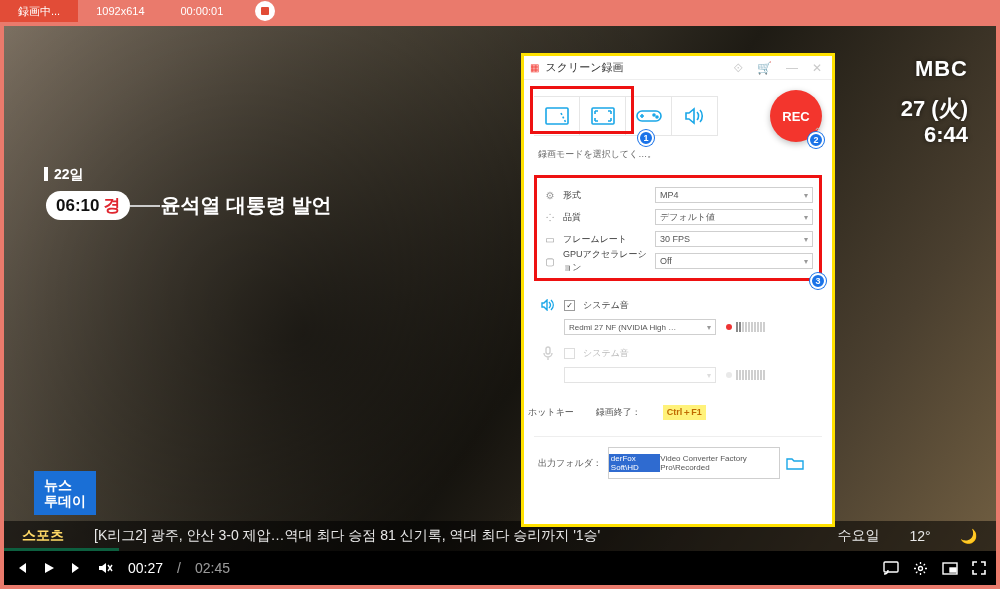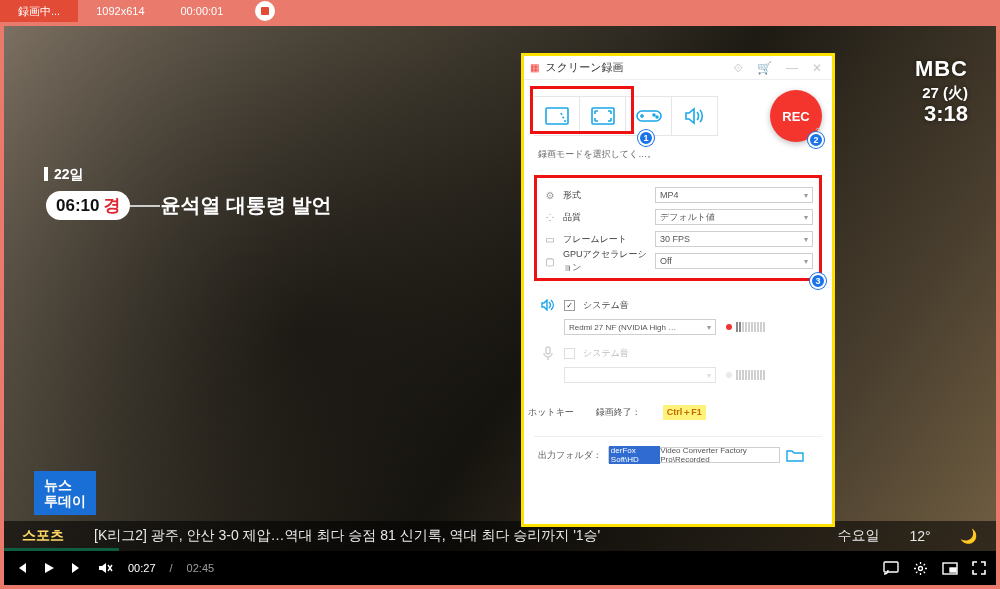--- a/index.html
+++ b/index.html
@@ -7,35 +7,35 @@
   .topbar{height:22px;background:#ea7a6c;display:flex;align-items:center;color:#fff;font-size:11px}
   .topbar .cell{padding:0 18px;height:100%;display:flex;align-items:center}
   .topbar .rec{background:#e24c37}
   .topbar .stopbtn{width:20px;height:20px;border-radius:50%;background:#fff;display:flex;align-items:center;justify-content:center;margin-left:14px}
   .topbar .stopbtn span{width:8px;height:8px;background:#e24c37;border-radius:1px}
   .frame{position:relative;width:1000px;height:567px;border:4px solid #ea7a6c;background:#3a3a32}
   .video{position:absolute;inset:0;background:linear-gradient(125deg,#7f7364 0%,#4c4538 30%,#1e1b14 55%,#4a3f2f 80%,#746143 100%)}
   .video::after{content:"";position:absolute;inset:0;background:radial-gradient(circle at 30% 55%,rgba(0,0,0,.55) 0%,rgba(0,0,0,.15) 40%,transparent 60%)}
   .mbc{position:absolute;top:30px;right:28px;text-align:right;color:#fff;font-weight:700;text-shadow:0 0 4px rgba(0,0,0,.6)}
   .mbc .logo{font-size:22px;letter-spacing:1px}
-  .mbc .date{font-size:15px;margin-top:2px}
+  .mbc .date{font-size:22px;margin-top:12px}
   .mbc .time{font-size:22px;margin-top:-2px}
   .ovl-date{position:absolute;top:140px;left:40px;color:#fff;font-size:14px;font-weight:700}
   .ovl-date .tick{width:4px;height:14px;background:#fff;display:inline-block;margin-right:6px;vertical-align:-2px}
   .headline{position:absolute;top:165px;left:42px;display:flex;align-items:center;}
   .headline .pill{background:#fff;color:#111;font-weight:700;font-size:17px;border-radius:16px;padding:3px 10px;display:flex;align-items:center}
   .headline .pill .red{color:#e0262f;margin-left:4px}
   .headline .line{width:30px;height:2px;background:#ccc}
   .headline .txt{color:#fff;font-size:20px;font-weight:700}
   .newsbadge{position:absolute;left:30px;bottom:70px;background:#1a6fd6;color:#fff;font-size:14px;font-weight:800;padding:6px 10px;line-height:1.15}
   .ticker{position:absolute;left:0;right:0;bottom:34px;height:30px;background:rgba(0,0,0,.55);display:flex;align-items:center;color:#e8e8e8;font-size:14px;padding:0 18px;gap:30px;white-space:nowrap;overflow:hidden}
   .ticker .sport{color:#ffd966;font-weight:700}
   .ticker .wed{margin-left:auto}
   .progress{position:absolute;left:0;bottom:34px;height:3px;background:#1dd38c;width:115px}
-  .playbar{position:absolute;left:0;right:0;bottom:0;height:34px;background:#000;display:flex;align-items:center;color:#fff;font-size:11px;padding:0 10px;gap:14px}
+  .playbar{position:absolute;left:0;right:0;bottom:0;height:34px;background:#000;display:flex;align-items:center;color:#fff;font-size:14px;padding:0 10px;gap:14px}
   .playbar .spacer{flex:1}
   .icon{display:inline-flex;align-items:center;justify-content:center}
   .icon svg{display:block}
   
   .rec-panel{position:absolute;top:30px;left:520px;width:308px;height:468px;background:#fff;outline:3px solid #ffe100;display:flex;flex-direction:column;font-size:10px;color:#555}
   .rp-title{height:24px;display:flex;align-items:center;gap:6px;padding:0 6px;border-bottom:1px solid #eee}
   .rp-title .t{font-size:11px;color:#333}
   .rp-title .grow{flex:1}
   .rp-title .tb{color:#c9c9c9;font-size:12px;padding:0 4px}
   .rp-modes{position:relative;display:flex;align-items:center;gap:0;padding:10px 10px 2px 10px}
@@ -71,21 +71,21 @@
   .meter{display:flex;align-items:center;gap:4px}
   .meter .dot{width:6px;height:6px;border-radius:50%;background:#e33}
   .meter .bars{display:flex;gap:1px}
   .meter .bars span{width:2px;height:10px;background:#cfcfcf}
   .meter .bars span.on{background:#8a8a8a}
   .arow2.dim .meter .dot{background:#e9e9e9}
   .hotkey{display:flex;align-items:center;gap:22px;padding:16px 16px 0 4px;font-size:9px;color:#555}
   .hotkey .hk{background:#fff27a;color:#c06a00;font-weight:700;padding:1px 4px;font-size:9px}
   .divider{height:1px;background:#eee;margin:16px 10px 0 10px}
   .outrow{display:flex;align-items:center;gap:6px;padding:10px 28px 0 14px;font-size:9px;color:#555}
-  .outrow .path{flex:1;height:16px;border:1px solid #cfcfcf;font-size:8px;display:flex;align-items:center}
+  .outrow .path{flex:1;height:32px;border:1px solid #cfcfcf;font-size:8px;display:flex;align-items:center}
   .outrow .path .sel-seg{background:#2f6bd0;color:#fff;padding:0 2px}
   .outrow .fold{color:#1aa7e8}
 </style>
 </head>
 <body>
 
 <div class="topbar">
   <div class="cell rec">録画中...</div>
   <div class="cell">1092x614</div>
   <div class="cell">00:00:01</div>
@@ -93,21 +93,21 @@
       <span></span>
     </div>
 </div>
 
 <div class="frame">
   <div class="video"></div>
 
   <div class="mbc">
     <div class="logo">MBC</div>
     <div class="date">27 (火)</div>
-    <div class="time">3:18</div>
+    <div class="time">6:44</div>
   </div>
 
   <div class="ovl-date"><span class="tick"></span><span>22일</span></div>
   <div class="headline">
     <div class="pill">
         <span>06:10</span>
         <span class="red">경</span>
       </div>
     <div class="line"></div>
     <div class="txt">윤석열 대통령 발언</div>

